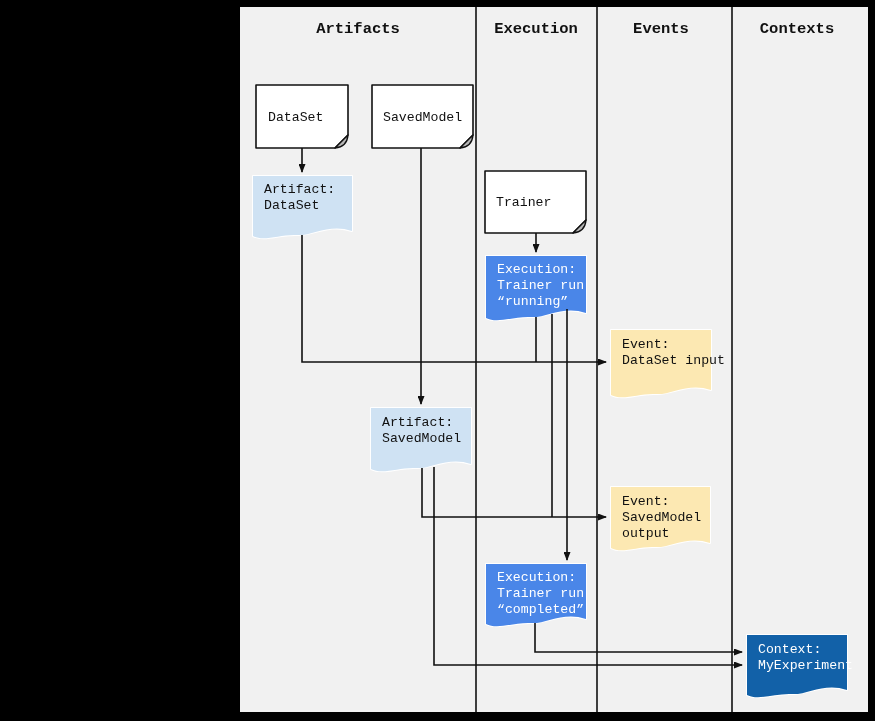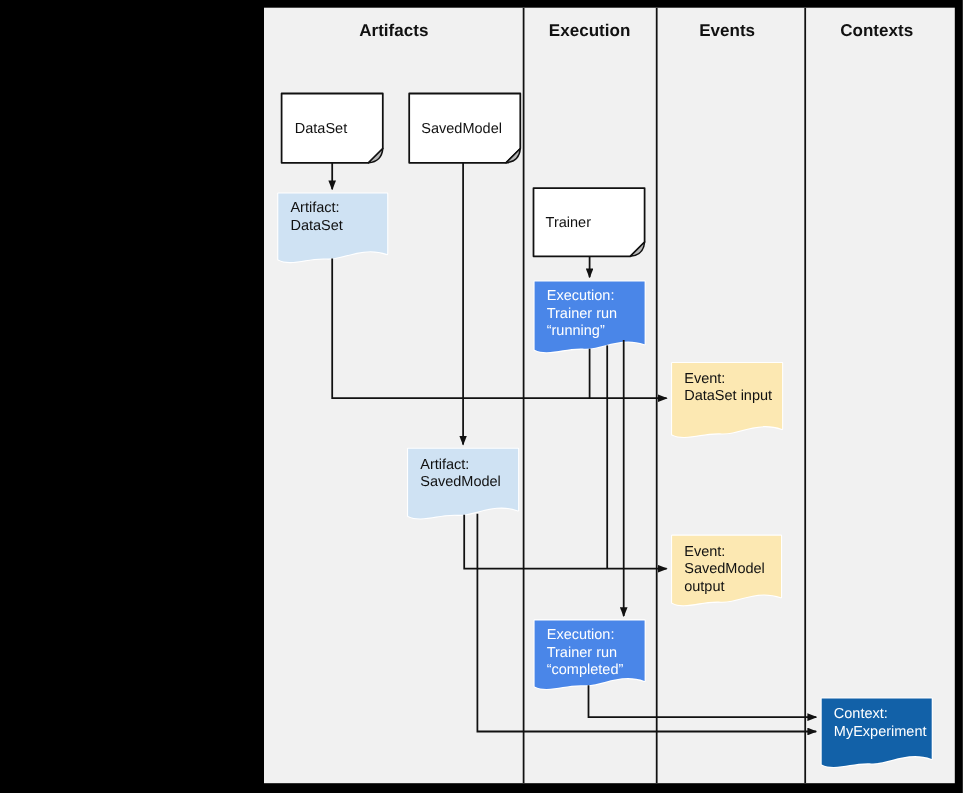--- a/index.html
+++ b/index.html
@@ -3,20 +3,21 @@
 <meta charset="utf-8">
 <style>
   html,body{margin:0;padding:0;background:#000;}
   .stage{
     position:relative;width:875px;height:721px;background:#000000;
     font-family:"Liberation Sans",sans-serif;overflow:hidden;
   }
   .canvas{
     position:absolute;left:240px;top:7px;width:628px;height:705px;
     background:#f1f1f1;
+    font-family:Liberation Mono, monospace;
   }
   svg{display:block;}
   .divider{stroke:#111111;stroke-width:1.6;}
   .col-header{font-size:15.5px;font-weight:bold;fill:#111111;text-anchor:middle;}
   .doc-body{fill:#ffffff;stroke:#111111;stroke-width:1.6;stroke-linejoin:round;}
   .doc-fold{fill:#b7b7b7;stroke:#111111;stroke-width:1.4;stroke-linejoin:round;}
   .doc-label{font-size:13.2px;fill:#111111;}
   .flag{stroke:#ffffff;stroke-width:2;paint-order:stroke;stroke-linejoin:round;}
   .flag.artifact{fill:#cfe2f3;}
   .flag.execution{fill:#4a86e8;}

